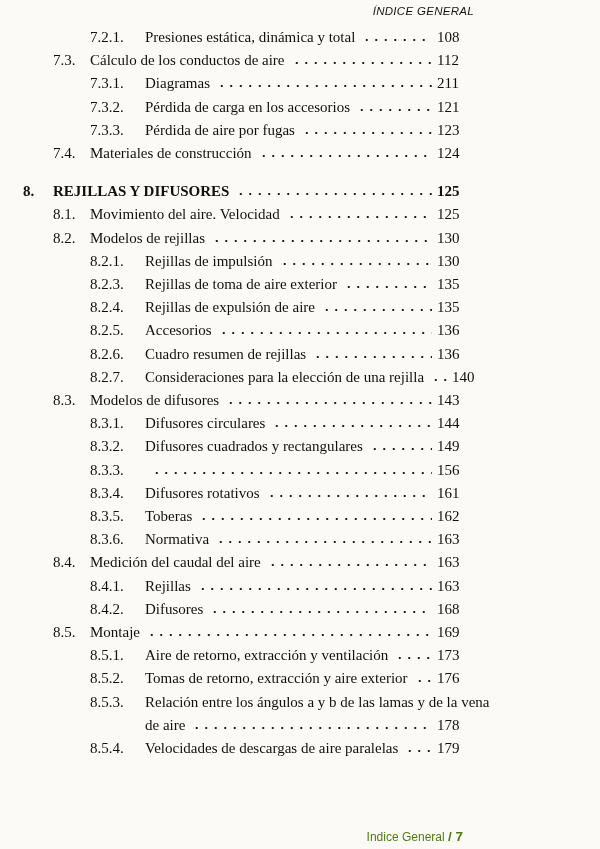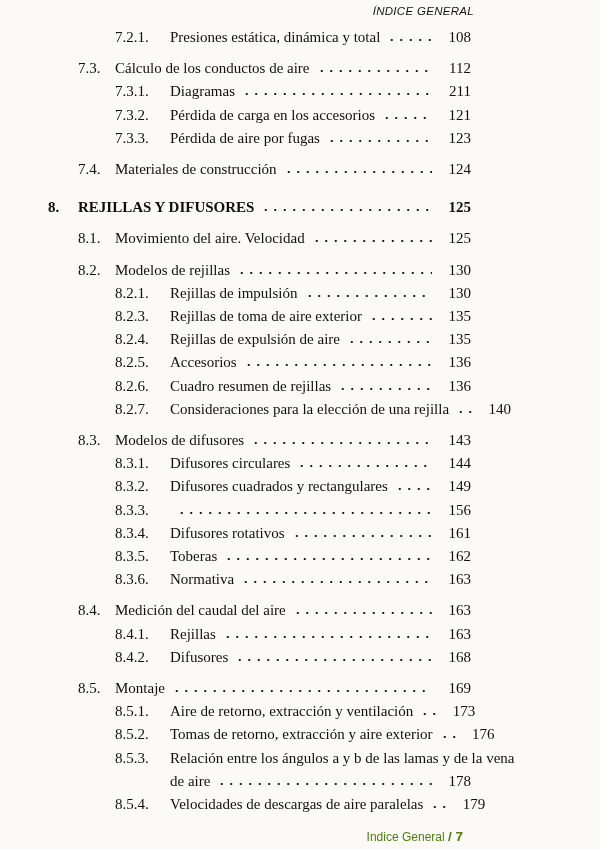--- a/index.html
+++ b/index.html
@@ -9,21 +9,21 @@
     background: #fbfaf6;
     font-family: "Liberation Serif", serif;
     color: #101010;
     overflow: hidden;
   }
   .page {
     position: relative;
     box-sizing: border-box;
     width: 504px;
     height: 849px;
-    padding: 24px 33px 0 48px;
+    padding: 24px 33px 0 23px;
   }
   .running-head {
     position: absolute;
     top: 5px;
     right: 30px;
     font-family: "Liberation Sans", sans-serif;
     font-style: italic;
     font-size: 11.5px;
     letter-spacing: 0.3px;
     color: #151515;
@@ -31,40 +31,40 @@
   .toc { margin-top: 2px; }
   .row {
     display: flex;
     align-items: baseline;
     font-size: 15px;
     line-height: 23.2px;
     white-space: nowrap;
   }
   .row .num { flex-shrink: 0; }
   .lv0 .num { width: 30px; }
-  .lv1 { padding-left: 30px; margin-top: 8px; }
+  .lv1 { padding-left: 30px; }
   .lv1 .num { width: 37px; }
   .lv2 { padding-left: 67px; }
   .lv2 .num { width: 55px; }
   .bold { font-weight: bold; }
   .gap { margin-top: 15px; }
   .leader {
     flex: 1;
     min-width: 16px;
     height: 4px;
     margin: 0 5px 0 7px;
     background-image: radial-gradient(circle at 50% 50%, #1c1c1c 1.15px, rgba(0,0,0,0) 1.5px);
     background-size: 9.5px 4px;
     background-repeat: repeat-x;
     background-position: 0 100%;
   }
   .pg {
     flex-shrink: 0;
     width: 34px;
-    text-align: right;
+    text-align: left;
   }
   .footer {
     position: absolute;
     bottom: 5px;
     right: 41px;
     font-family: "Liberation Sans", sans-serif;
     font-size: 12px;
     color: #4d7c0f;
   }
   .footer .folio {

